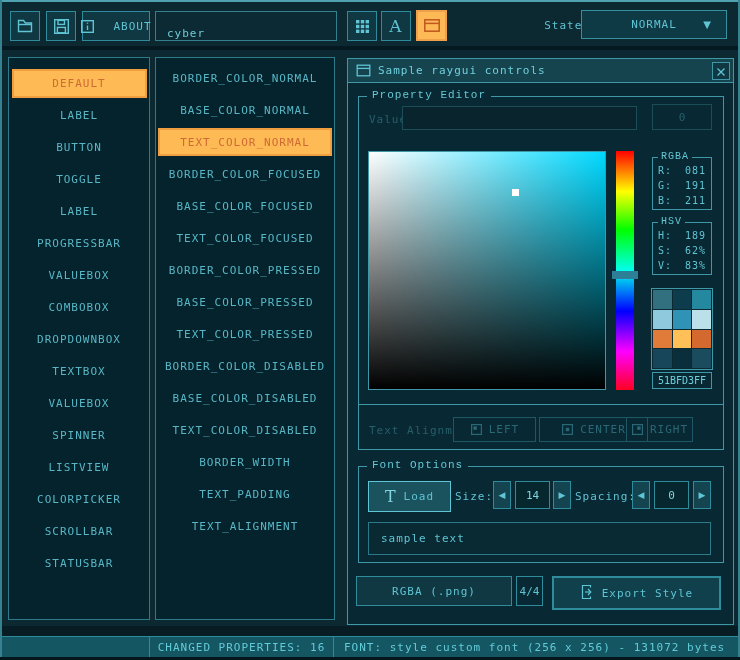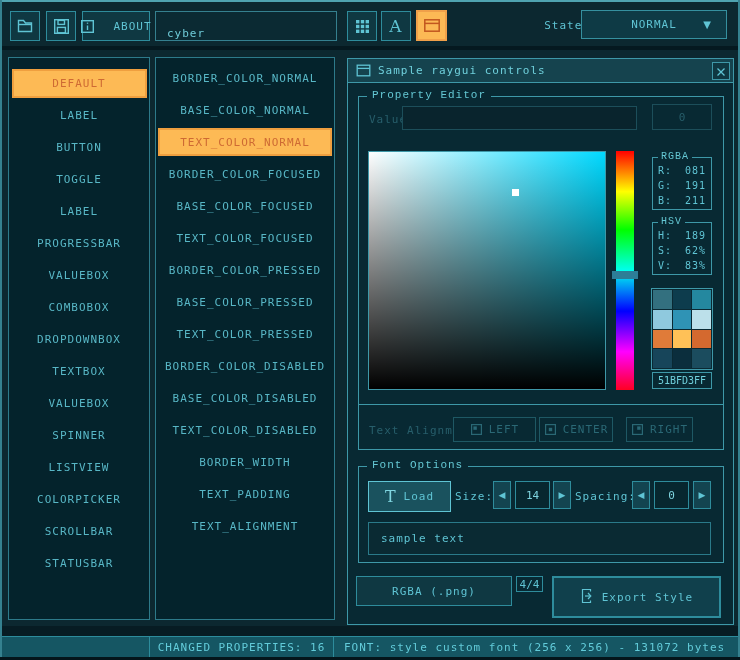--- a/index.html
+++ b/index.html
@@ -131,21 +131,21 @@
   .pe-divider { position:absolute; left:0px; top:307px; width:364px; height:1px; background:#3E98A8; }
 
   .align-label { position:absolute; left:10px; top:327px; width:84px; overflow:hidden; }
   .align-btn {
     position:absolute; top:320px; height:25px; background:transparent;
     border:1px solid #1E5864; color:#2A6875; font-size:11px; letter-spacing:1px;
     display:flex; align-items:center; justify-content:center; gap:6px; cursor:pointer; font-family:inherit;
   }
   .align-btn svg { display:block; }
   .ab-left   { left:94px;  width:83px; }
-  .ab-center { left:180px; width:74px; }
+  .ab-center { left:180px; width:109px; }
   .ab-right  { left:267px; width:67px; }
 
   
   .load-btn {
     position:absolute; left:9px; top:14px; width:83px; height:31px;
     background:#1A525E; border:1px solid #5FC4D4; color:#5FC4D4;
     display:flex; align-items:center; justify-content:center; gap:7px;
     font-size:11px; letter-spacing:1px; cursor:pointer; font-family:inherit;
   }
   .t-icon { font-family:"DejaVu Serif", serif; font-size:16px; line-height:1; color:#7FD4DF; }
@@ -171,26 +171,26 @@
     display:flex; align-items:center; padding-left:12px; cursor:text;
   }
 
   
   .ft-table {
     position:absolute; left:8px; top:517px; width:156px; height:30px;
     background:#0F3842; border:1px solid #2E8C9C; color:#5FC4D4; font-size:11px; letter-spacing:1px;
     display:flex; align-items:center; justify-content:center; cursor:pointer; font-family:inherit;
   }
   .ft-counter {
-    position:absolute; left:168px; top:517px; width:27px; height:16px;
+    position:absolute; left:168px; top:517px; width:27px; height:30px;
     border:1px solid #2E8C9C; color:#5FC4D4; font-size:11px;
     display:flex; align-items:center; justify-content:center; cursor:pointer;
   }
   .ft-export {
-    position:absolute; left:204px; top:517px; width:169px; height:42px;
+    position:absolute; left:204px; top:517px; width:169px; height:34px;
     background:#10404C; border:2px solid #2E8C9C; color:#5FC4D4; font-size:11px; letter-spacing:1px;
     display:flex; align-items:center; justify-content:center; gap:7px; cursor:pointer; font-family:inherit;
   }
 
   
   .statusbar { position:absolute; left:0; top:636px; width:740px; height:22px; display:flex; }
   .sb-seg {
     background:#155663; border:1px solid #2D8C9C; color:#62CBD9;
     font-size:11px; letter-spacing:1px; display:flex; align-items:center; height:22px; white-space:nowrap;
   }

